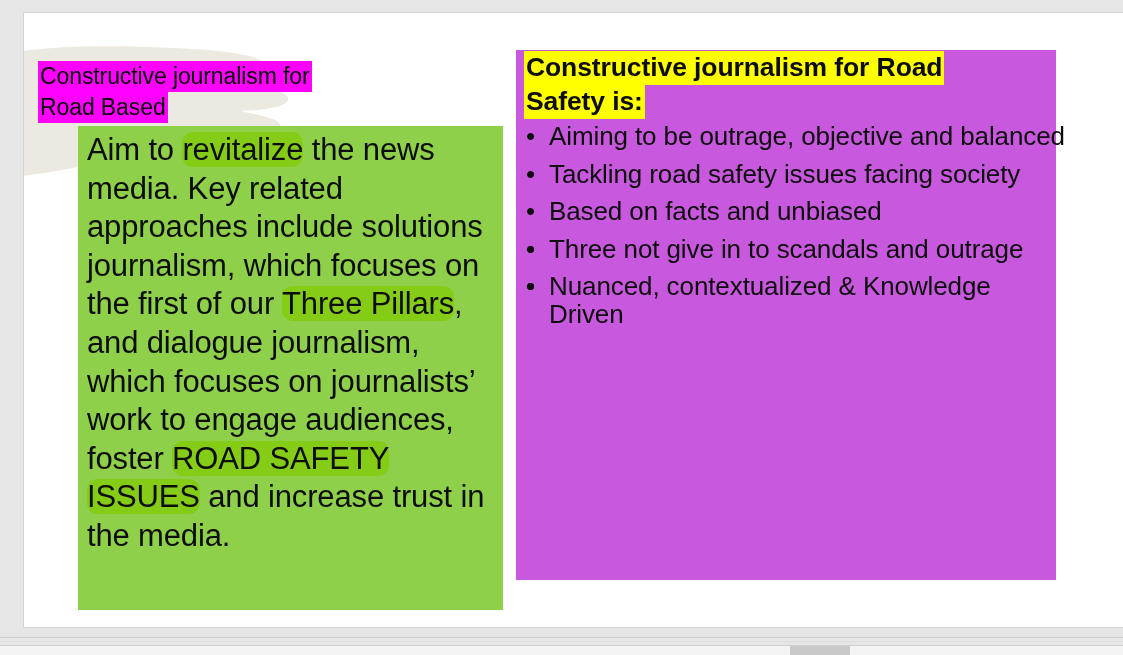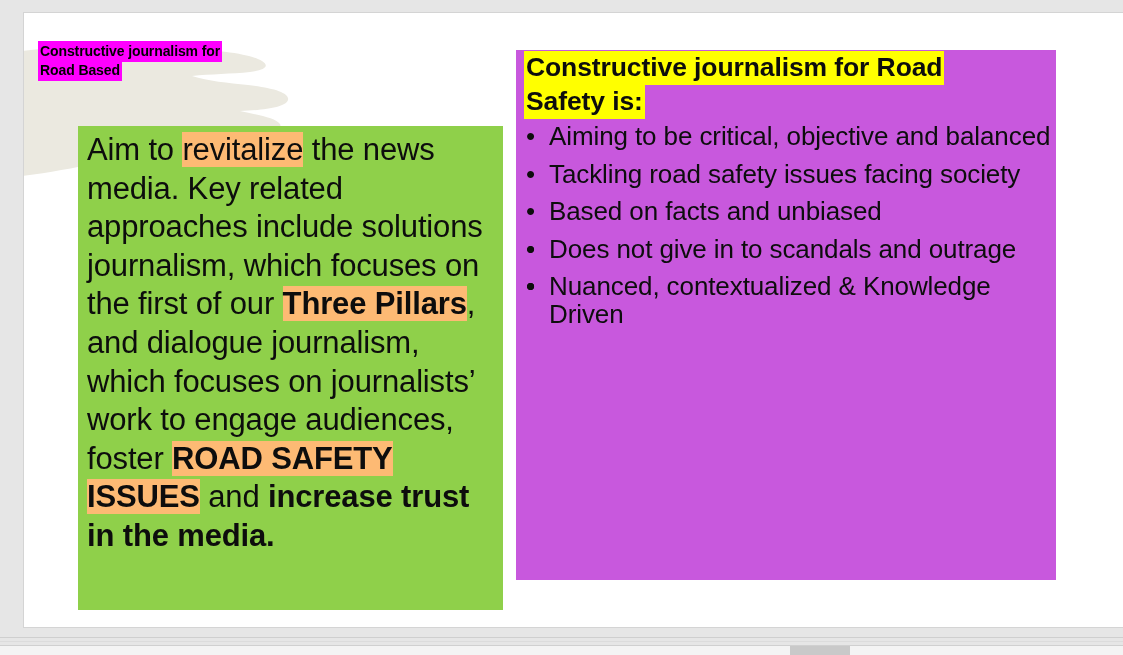--- a/index.html
+++ b/index.html
@@ -53,24 +53,24 @@
     top: 32px;
     width: 330px;
     height: 136px;
     pointer-events: none;
   }
 
   
   .slide-title {
     position: absolute;
     left: 14px;
-    top: 29px;
+    top: 48px;
     width: 330px;
-    font-size: 14px;
-    font-weight: bold;
+    font-size: 23px;
+    font-weight: normal;
     line-height: 1.33;
     color: #000000;
     letter-spacing: -0.1px;
   }
   .slide-title .hl-magenta {
     background: #ff00ff;
     box-decoration-break: clone;
     -webkit-box-decoration-break: clone;
     padding: 2px 2px 3px 2px;
   }
@@ -89,26 +89,27 @@
     position: absolute;
     left: 9px;
     top: 5px;
     width: 412px;
     font-size: 31px;
     line-height: 1.245;
     color: #0d0d0d;
     letter-spacing: -0.15px;
   }
   .green-text .hl-yellow {
-    background: #fdba74;
+    background: #84cc16;
     box-decoration-break: clone;
+    border-radius: 11px;
     -webkit-box-decoration-break: clone;
   }
   .green-text .b {
-    font-weight: bold;
+    font-weight: normal;
   }
 
   
   .purple-box {
     position: absolute;
     left: 492px;
     top: 37px;
     width: 540px;
     height: 530px;
     background: #c858dd;
@@ -228,36 +229,36 @@
       <div class="purple-box"></div>
 
       <div class="purple-heading">
         <span class="hl-yellow">Constructive journalism for Road</span><br>
         <span class="hl-yellow">Safety is:</span>
       </div>
 
       <ul class="purple-list">
         <li>
           <span class="bullet-dot">•</span>
-          <span>Aiming to be critical, objective and balanced</span>
+          <span>Aiming to be outrage, objective and balanced</span>
         </li>
         <li>
           <span class="bullet-dot">•</span>
           <span>Tackling road safety issues facing society</span>
         </li>
         <li>
           <span class="bullet-dot">•</span>
           <span>Based on facts and unbiased</span>
         </li>
         <li>
           <span class="bullet-dot">•</span>
         </li>
         <li>
           <span class="bullet-dot">•</span>
-          <span>Does not give in to scandals and outrage</span>
+          <span>Three not give in to scandals and outrage</span>
         </li>
         <li>
           <span class="bullet-dot">•</span>
         </li>
         <li>
           <span class="bullet-dot">•</span>
         </li>
         <li>
           <span class="bullet-dot">•</span>
           <span>Nuanced, contextualized &amp; Knowledge Driven</span>

